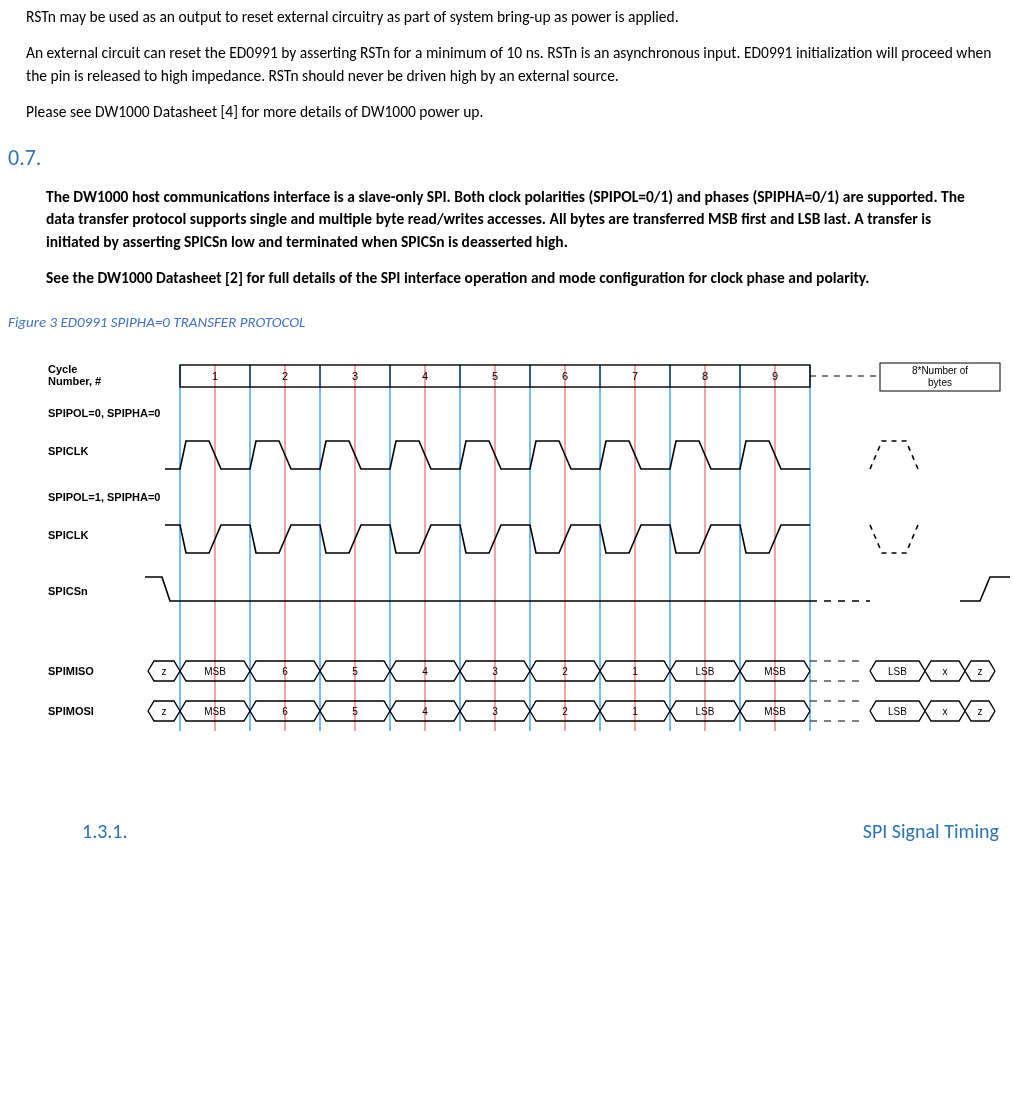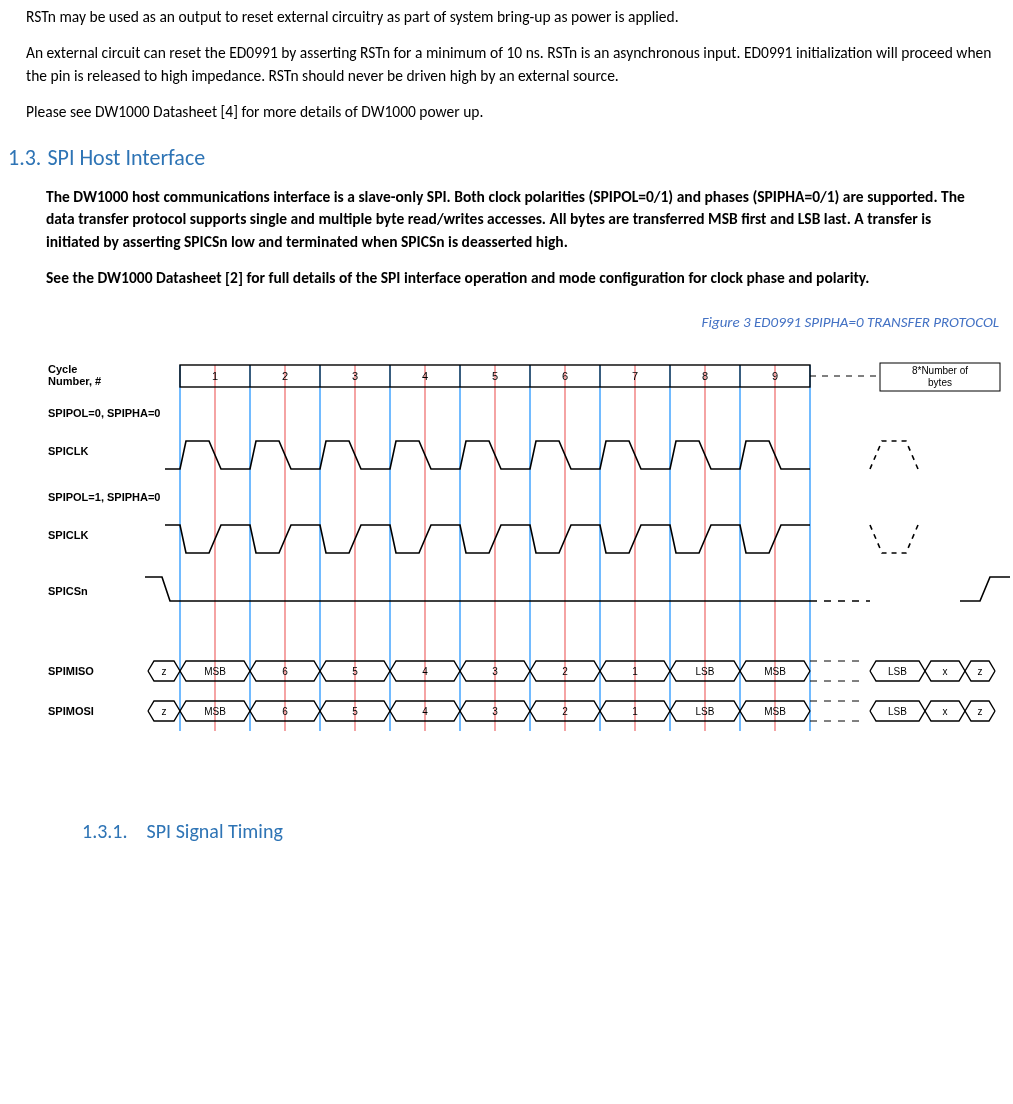--- a/index.html
+++ b/index.html
@@ -31,43 +31,43 @@
     gap: 6px;
   }
   h3.subsec {
     font-family: Calibri, "Segoe UI", Arial, sans-serif;
     font-weight: 400;
     color: #2E74B5;
     font-size: 20px;
     margin: 36px 0 4px 74px;
     display: flex;
     gap: 19px;
+    justify-content: space-between;
   }
   .figcap {
     font-style: italic;
     color: #4472C4;
-    text-align: right;
+    text-align: left;
     margin: 22px 0 18px 0;
     font-size: 15px;
   }
   .diagram-wrap {
     margin: 0 0 0 32px;
   }
   svg { display:block; }
 </style>
 </head>
 <body>
 
 <p class="para">RSTn may be used as an output to reset external circuitry as part of system bring-up as power is applied.</p>
 <p class="para">An external circuit can reset the ED0991 by asserting RSTn for a minimum of 10 ns. RSTn is an asynchronous input. ED0991 initialization will proceed when the pin is released to high impedance. RSTn should never be driven high by an external source.</p>
 <p class="para">Please see DW1000 Datasheet [4] for more details of DW1000 power up.</p>
 
 <h2 class="sec">
-  <span>1.3.</span>
-  <span>SPI Host Interface</span>
+  <span>0.7.</span>
 </h2>
 
 <p class="para2">The DW1000 host communications interface is a slave-only SPI.  Both clock polarities (SPIPOL=0/1) and phases   (SPIPHA=0/1) are supported.  The data transfer protocol supports single and multiple byte read/writes accesses.   All bytes are transferred MSB first and LSB last.  A transfer is initiated by asserting SPICSn low and terminated   when SPICSn is deasserted high.</p>
 <p class="para2">See the DW1000 Datasheet [2] for full details of the SPI interface operation and mode configuration for clock phase and polarity.</p>
 
 <div class="figcap">Figure 3 ED0991 SPIPHA=0 TRANSFER PROTOCOL</div>
 
 <div class="diagram-wrap">
 <svg id="timing-svg" width="970" height="430" viewBox="0 0 970 430" font-family="Arial, sans-serif">
       <line x1="140" y1="14" x2="140" y2="380" stroke="#3AA0FF" stroke-width="1.6" opacity="0.9"></line>

